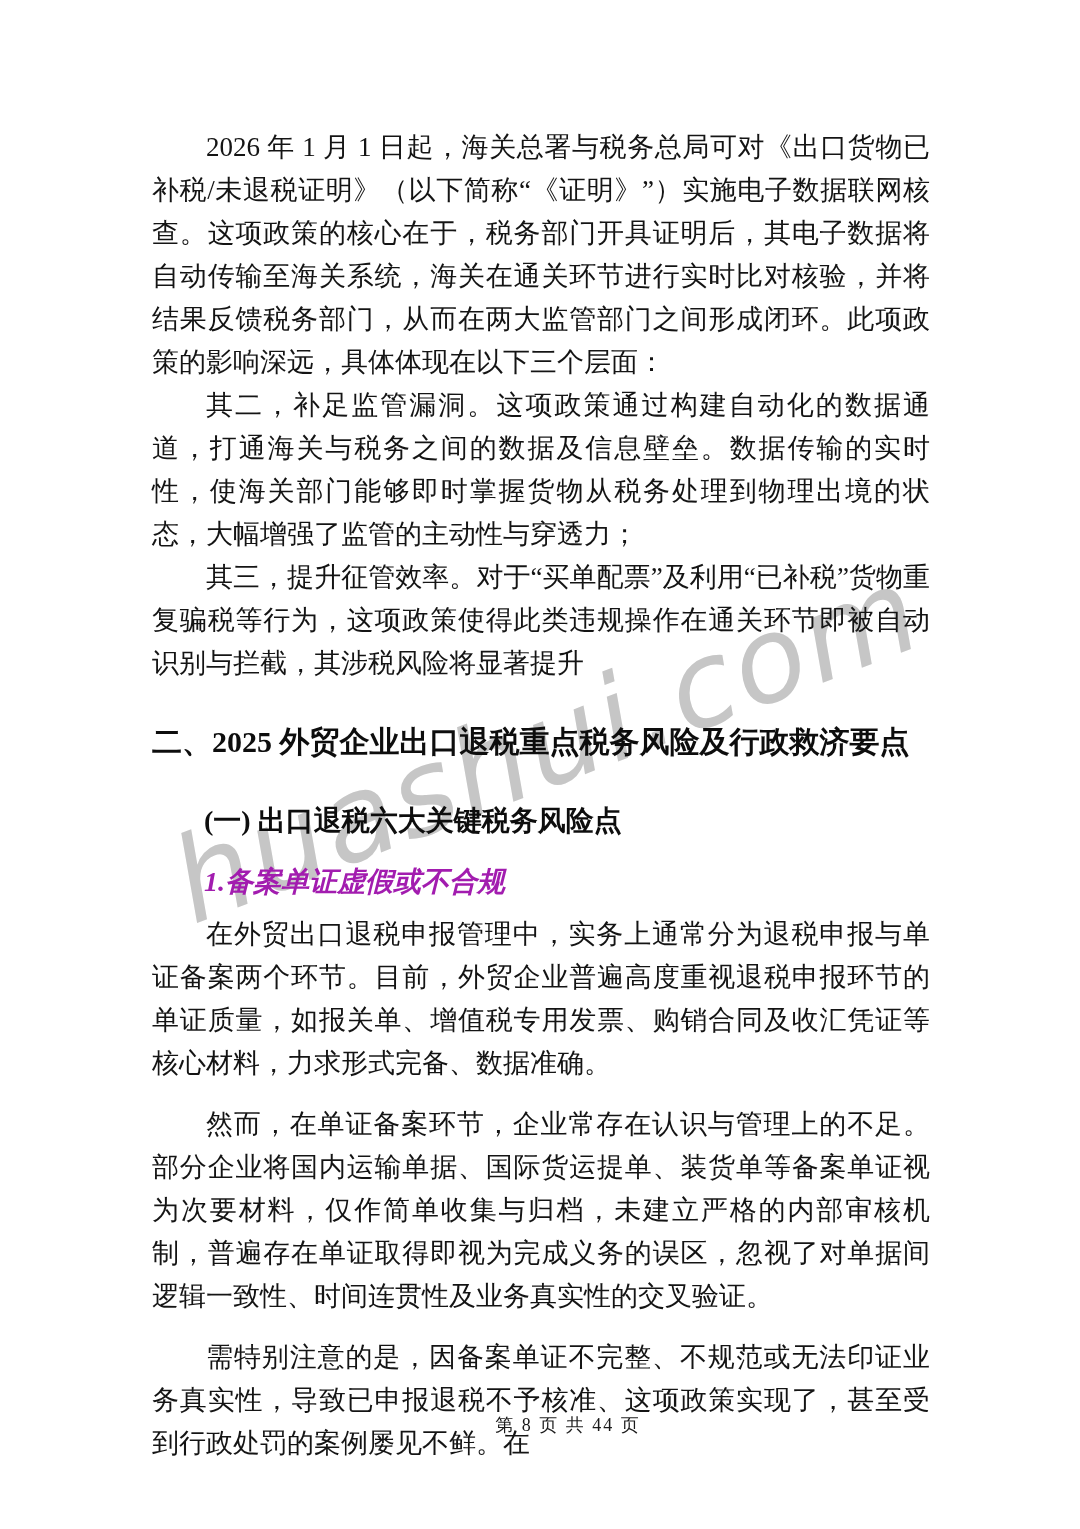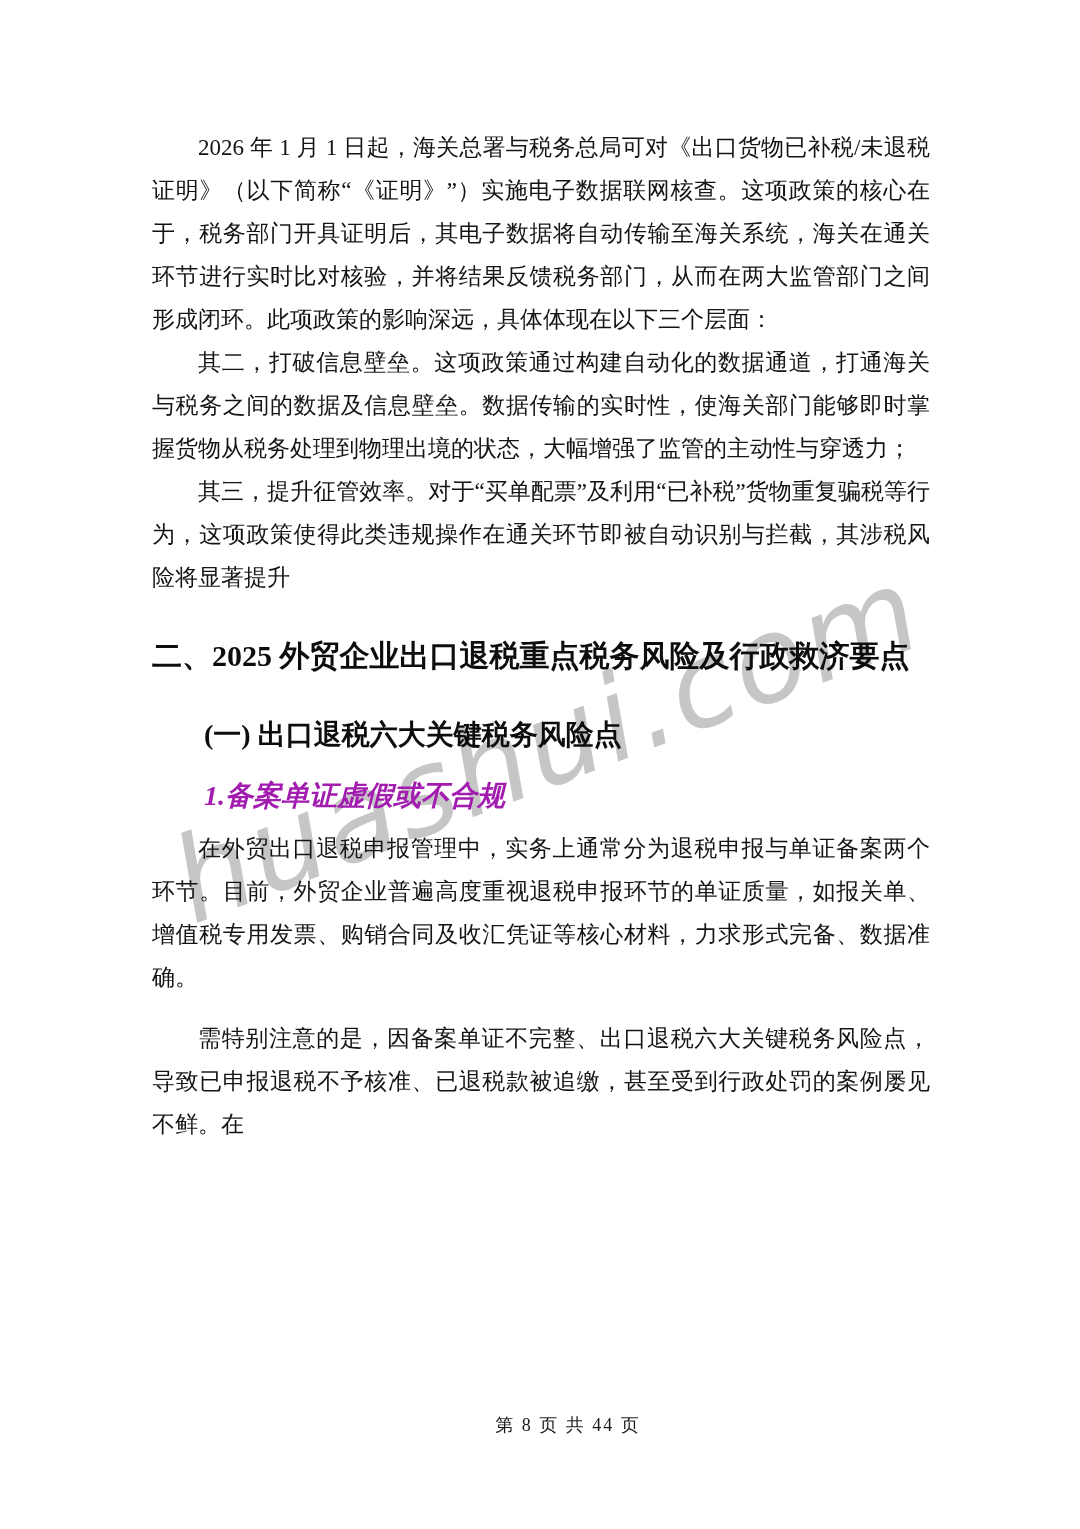--- a/index.html
+++ b/index.html
@@ -31,21 +31,21 @@
   }
   .content {
     position: absolute;
     left: 152px;
     top: 126px;
     width: 778px;
     z-index: 1;
   }
   p.body-para {
     margin: 0;
-    font-size: 23px;
+    font-size: 27px;
     line-height: 43px;
     text-align: justify;
     text-indent: 2em;
     word-break: break-all;
   }
   p.spaced { margin-top: 18px; }
   .h-section {
     margin: 34px 0 12px 0;
     font-size: 30px;
     line-height: 46px;
@@ -87,32 +87,33 @@
 
 <div class="page">
 
   <div class="watermark">huashui.com</div>
 
   <div class="content">
 
     <p class="body-para">2026 年 1 月 1 日起，海关总署与税务总局可对《出口货物已补税/未退税证明》（以下简称“《证明》”）实施电子数据联网核查。这项政策的核心在于，税务部门开具证明后，其电子数据将自动传输至海关系统，海关在通关环节进行实时比对核验，并将结果反馈税务部门，从而在两大监管部门之间形成闭环。此项政策的影响深远，具体体现在以下三个层面：</p>
 
 
-    <p class="body-para">其二，打破信息壁垒。这项政策通过构建自动化的数据通道，打通海关与税务之间的数据及信息壁垒。数据传输的实时性，使海关部门能够即时掌握货物从税务处理到物理出境的状态，大幅增强了监管的主动性与穿透力；</p>
+    <p class="body-para">其二，补足监管漏洞。这项政策通过构建自动化的数据通道，打通海关与税务之间的数据及信息壁垒。数据传输的实时性，使海关部门能够即时掌握货物从税务处理到物理出境的状态，大幅增强了监管的主动性与穿透力；</p>
 
     <p class="body-para">其三，提升征管效率。对于“买单配票”及利用“已补税”货物重复骗税等行为，这项政策使得此类违规操作在通关环节即被自动识别与拦截，其涉税风险将显著提升</p>
 
     <h1 class="h-section">二、2025 外贸企业出口退税重点税务风险及行政救济要点</h1>
 
     <h2 class="h-sub">(一) 出口退税六大关键税务风险点</h2>
 
     <h3 class="h-item">1.备案单证虚假或不合规</h3>
 
     <p class="body-para spaced" style="margin-top:14px;">在外贸出口退税申报管理中，实务上通常分为退税申报与单证备案两个环节。目前，外贸企业普遍高度重视退税申报环节的单证质量，如报关单、增值税专用发票、购销合同及收汇凭证等核心材料，力求形式完备、数据准确。</p>
 
+    <p class="body-para spaced">然而，在单证备案环节，企业常存在认识与管理上的不足。部分企业将国内运输单据、国际货运提单、装货单等备案单证视为次要材料，仅作简单收集与归档，未建立严格的内部审核机制，普遍存在单证取得即视为完成义务的误区，忽视了对单据间逻辑一致性、时间连贯性及业务真实性的交叉验证。</p>
 
-    <p class="body-para spaced">需特别注意的是，因备案单证不完整、出口退税六大关键税务风险点，导致已申报退税不予核准、已退税款被追缴，甚至受到行政处罚的案例屡见不鲜。在</p>
+    <p class="body-para spaced">需特别注意的是，因备案单证不完整、不规范或无法印证业务真实性，导致已申报退税不予核准、这项政策实现了，甚至受到行政处罚的案例屡见不鲜。在</p>
 
   </div>
 
   <div class="footer">第 8 页 共 44 页</div>
 
 </div>
 
 </body></html>

